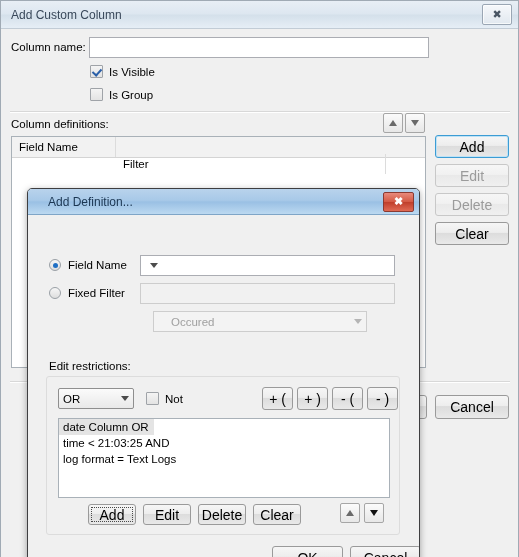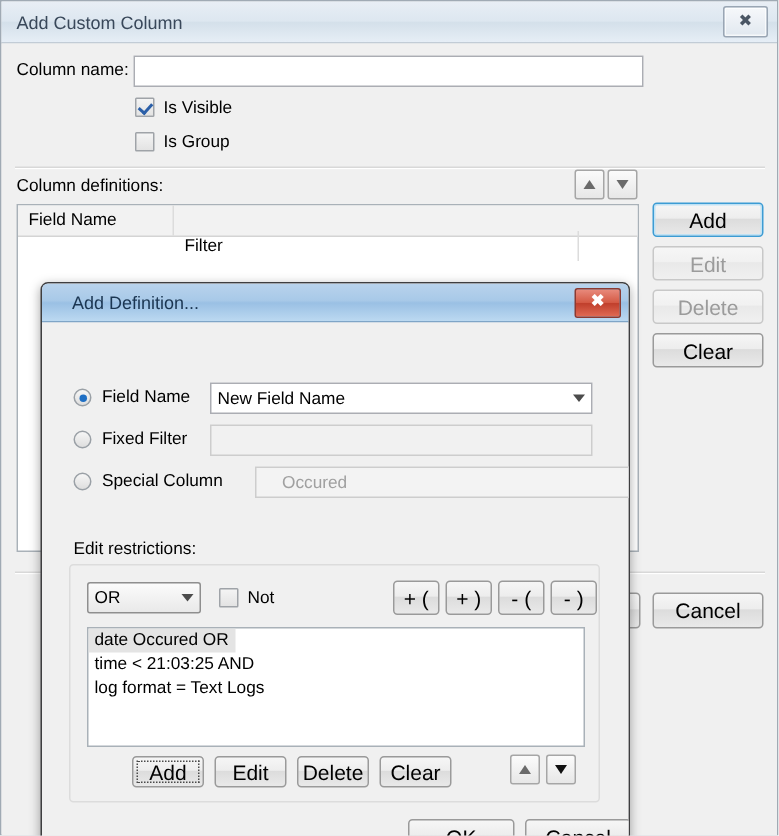--- a/index.html
+++ b/index.html
@@ -401,37 +401,32 @@
         <div class="dlg-close">✖</div>
       </div>
 
       <div class="dlg-body">
 
         <div class="rd" style="position:absolute; left:21px; top:44px;">
           <span class="rd-box sel"></span>
           <span class="lbl">Field Name</span>
         </div>
         <div class="combo" style="position:absolute; left:112px; top:40px; width:255px;">
-          <span class="val">New Field Name</span>
           <span class="caret">
               <i></i>
             </span>
         </div>
 
         <div class="rd" style="position:absolute; left:21px; top:72px;">
           <span class="rd-box"></span>
           <span class="lbl">Fixed Filter</span>
         </div>
         <input class="txtbox disabled" style="position: absolute; left: 112px; top: 68px; width: 255px;" disabled="" value="">
 
-        <div class="rd" style="position:absolute; left:21px; top:100px;">
-          <span class="rd-box"></span>
-          <span class="lbl">Special Column</span>
-        </div>
-        <div class="combo disabled" style="position:absolute; left:142px; top:96px; width:262px;padding-left:17px;">
+        <div class="combo disabled" style="position:absolute; left:125px; top:96px; width:214px;padding-left:17px;">
           <span class="val">Occured</span>
           <span class="caret">
               <i></i>
             </span>
         </div>
 
         <div class="lbl" style="position:absolute; left:21px; top:145px;">Edit restrictions:</div>
 
         <div class="groupbox" style="left:18px; top:161px; width:354px; height:159px;">
 
@@ -455,21 +450,21 @@
           </div>
           <div class="btn" style="position:absolute; left:285px; top:10px; width:31px; height:23px;">
             <span>- (</span>
           </div>
           <div class="btn" style="position:absolute; left:320px; top:10px; width:31px; height:23px;">
             <span>- )</span>
           </div>
 
           <div class="listbox" style="position:absolute; left:11px; top:41px; width:332px; height:80px;">
             <div class="listrow">
-              <span class="listitem selected">date Occured  OR</span>
+              <span class="listitem selected">date Column  OR</span>
             </div>
             <div class="listrow">
               <span class="listitem">time &lt; 21:03:25 AND</span>
             </div>
             <div class="listrow">
               <span class="listitem">log format = Text Logs</span>
             </div>
           </div>
 
           <div class="btn focusring" style="position:absolute; left:41px; top:127px; width:48px; height:21px;">

